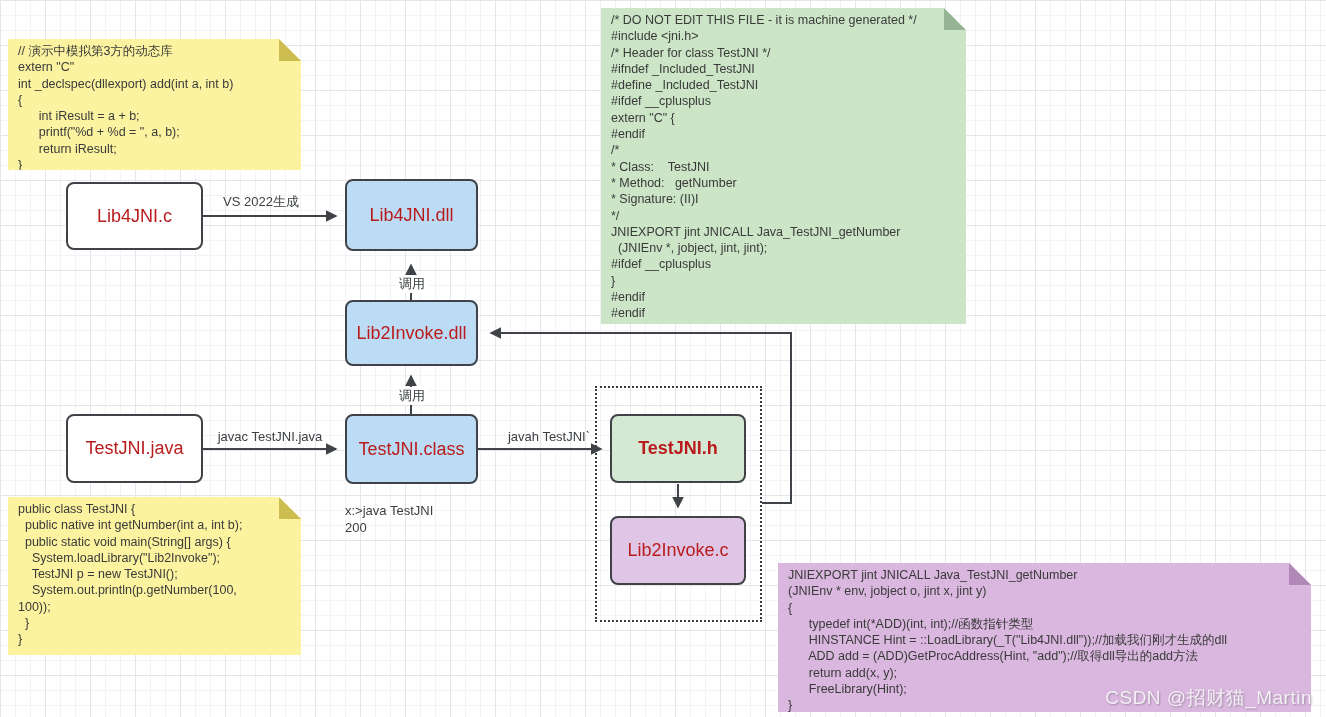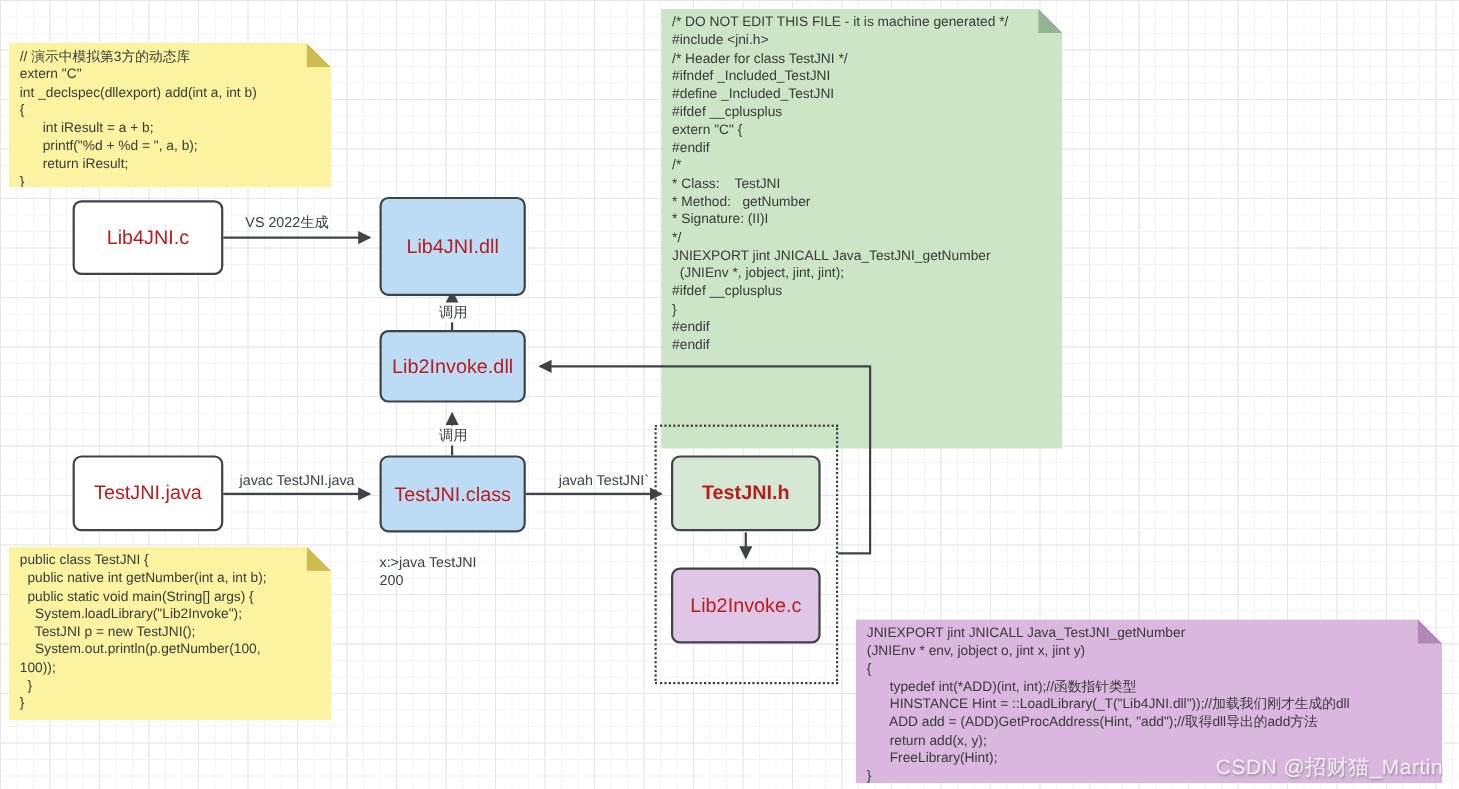--- a/index.html
+++ b/index.html
@@ -81,21 +81,21 @@
 extern "C"
 int _declspec(dllexport) add(int a, int b)
 {
       int iResult = a + b;
       printf("%d + %d = ", a, b);
       return iResult;
 }</div>
     <div class="fold"></div>
   </div>
 
-  <div class="note green" style="left:601px;top:8px;width:365px;height:400px;">
+  <div class="note green" style="left:601px;top:8px;width:365px;height:316px;">
     <div class="code">/* DO NOT EDIT THIS FILE - it is machine generated */
 #include &lt;jni.h&gt;
 /* Header for class TestJNI */
 #ifndef _Included_TestJNI
 #define _Included_TestJNI
 #ifdef __cplusplus
 extern "C" {
 #endif
 /*
 * Class:    TestJNI
@@ -153,21 +153,21 @@
       <path d="M478,449 H601" marker-end="url(#ah)"></path>
       <path d="M678,484 V507" marker-end="url(#ah)"></path>
       <path d="M762,503 H791 V333 H491" marker-end="url(#ah)"></path>
     </g>
   </svg>
 
   <div class="node" style="left:66px;top:182px;width:137px;height:68px;">
     <span>Lib4JNI.c</span>
   </div>
 
-  <div class="node blue" style="left:345px;top:179px;width:133px;height:90px;align-items:center;">
+  <div class="node blue" style="left:345px;top:179px;width:133px;height:72px;align-items:center;">
     <span>Lib4JNI.dll</span>
   </div>
 
   <div class="node blue" style="left:345px;top:300px;width:133px;height:66px;">
     <span>Lib2Invoke.dll</span>
   </div>
 
   <div class="node" style="left:66px;top:414px;width:137px;height:69px;">
     <span>TestJNI.java</span>
   </div>

